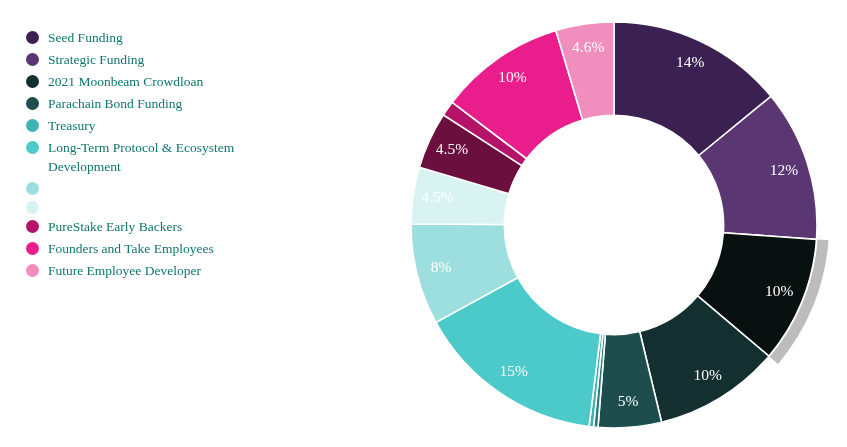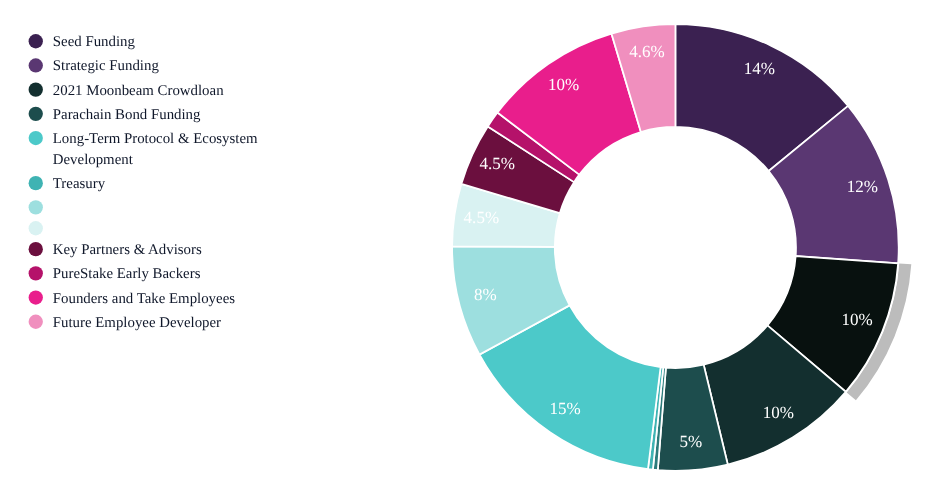--- a/index.html
+++ b/index.html
@@ -35,21 +35,21 @@
     flex: 0 0 auto;
     width: 13px;
     height: 13px;
     border-radius: 50%;
     margin-top: 3px;
     margin-right: 9px;
   }
   .legend-label {
     font-family: "Liberation Serif", "DejaVu Serif", serif;
     font-size: 13.5px;
-    color: #0f172a;
+    color: #0f766e;
     white-space: pre-line;
   }
 
   
   #chart-area {
     position: absolute;
     left: 380px;
     top: 0px;
     width: 467px;
     height: 447px;
@@ -81,37 +81,33 @@
       </div>
       <div class="legend-item">
         <span class="legend-swatch" style="background: rgb(19, 47, 47);"></span>
         <span class="legend-label">2021 Moonbeam Crowdloan</span>
       </div>
       <div class="legend-item">
         <span class="legend-swatch" style="background: rgb(29, 77, 77);"></span>
         <span class="legend-label">Parachain Bond Funding</span>
       </div>
       <div class="legend-item">
+        <span class="legend-swatch" style="background: rgb(63, 179, 179);"></span>
+        <span class="legend-label">Treasury</span>
+      </div>
+      <div class="legend-item">
         <span class="legend-swatch" style="background: rgb(76, 201, 201);"></span>
         <span class="legend-label">Long-Term Protocol &amp; Ecosystem
 Development</span>
-      </div>
-      <div class="legend-item">
-        <span class="legend-swatch" style="background: rgb(63, 179, 179);"></span>
-        <span class="legend-label">Treasury</span>
       </div>
       <div class="legend-item">
         <span class="legend-swatch" style="background: rgb(157, 223, 223);"></span>
       </div>
       <div class="legend-item">
         <span class="legend-swatch" style="background: rgb(217, 242, 242);"></span>
-      </div>
-      <div class="legend-item">
-        <span class="legend-swatch" style="background: rgb(107, 15, 62);"></span>
-        <span class="legend-label">Key Partners &amp; Advisors</span>
       </div>
       <div class="legend-item">
         <span class="legend-swatch" style="background: rgb(181, 18, 106);"></span>
         <span class="legend-label">PureStake Early Backers</span>
       </div>
       <div class="legend-item">
         <span class="legend-swatch" style="background: rgb(233, 30, 140);"></span>
         <span class="legend-label">Founders and Take Employees</span>
       </div>
       <div class="legend-item">

